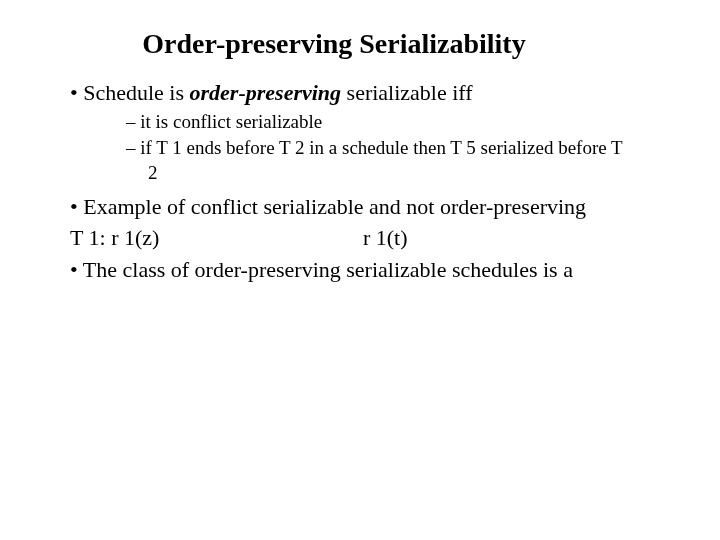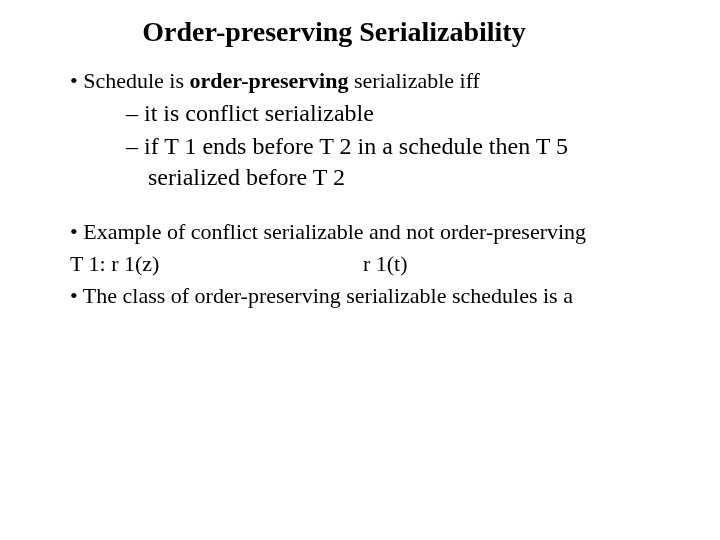--- a/index.html
+++ b/index.html
@@ -8,21 +8,21 @@
     width: 720px;
     height: 540px;
     background: #ffffff;
     font-family: "Times New Roman", Times, serif;
     color: #000;
   }
   .slide {
     box-sizing: border-box;
     width: 668px;
     height: 540px;
-    padding: 12px 40px 24px 40px;
+    padding: 24px 40px 24px 40px;
   }
   .title {
     text-align: center;
     font-size: 28px;
     font-weight: bold;
     margin: 4px 0 18px 0;
   }
   .line {
     font-size: 22px;
     line-height: 1.35;
@@ -31,44 +31,44 @@
   .bullet1 {
     padding-left: 52px;
     text-indent: -22px;
   }
   .bullet1::before {
     content: "•  ";
   }
   .bullet2 {
     padding-left: 108px;
     text-indent: -22px;
-    font-size: 24px;
+    font-size: 19px;
     line-height: 1.3;
   }
   .bullet2::before {
     content: "–  ";
   }
   .plain {
     padding-left: 30px;
   }
-  .bold { font-weight: bold; }
+  .bold { font-weight: bold; font-style: italic; }
 </style>
 </head>
 <body>
 
 <div class="slide">
 
   <div class="title">Order-preserving Serializability</div>
 
   <div class="line bullet1">
     <span>Schedule is </span><span class="bold">order-preserving </span><span>serializable iff</span>
   </div>
 
   <div class="line bullet2">it is conflict serializable</div>
   <div class="line bullet2">if T 1 ends before T 2 in a schedule then T 5 serialized before T 2</div>
 
-  <div class="line bullet1" style="margin-top:24px">Example of conflict serializable and not order-preserving</div>
+  <div class="line bullet1" style="margin-top:6px">Example of conflict serializable and not order-preserving</div>
 
   <div class="line plain" style="white-space:pre">T 1: r 1(z)                                     r 1(t)</div>
 
   <div class="line bullet1">The class of order-preserving serializable schedules is a</div>
 
 </div>
 
 </body></html>

